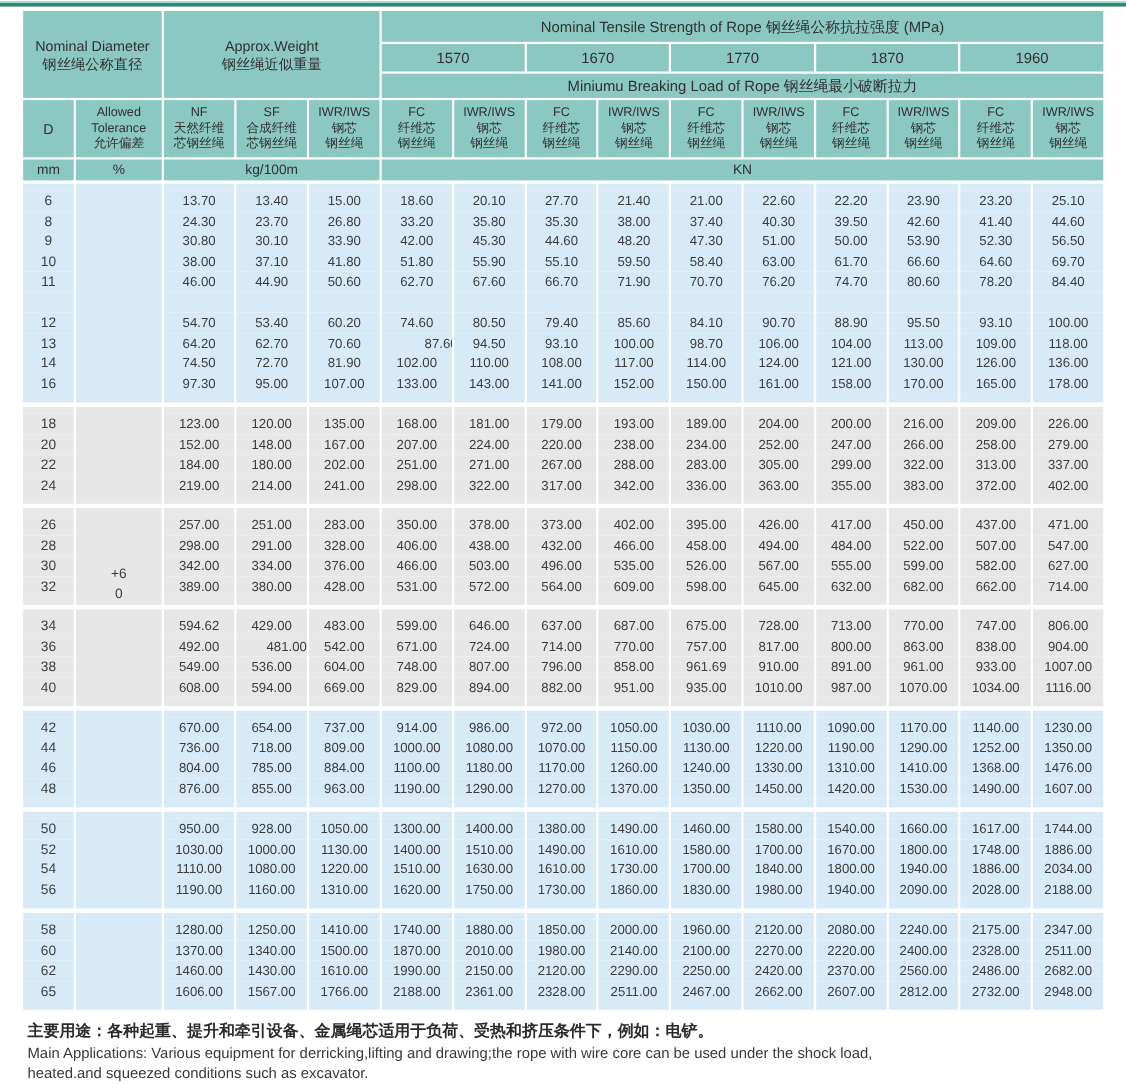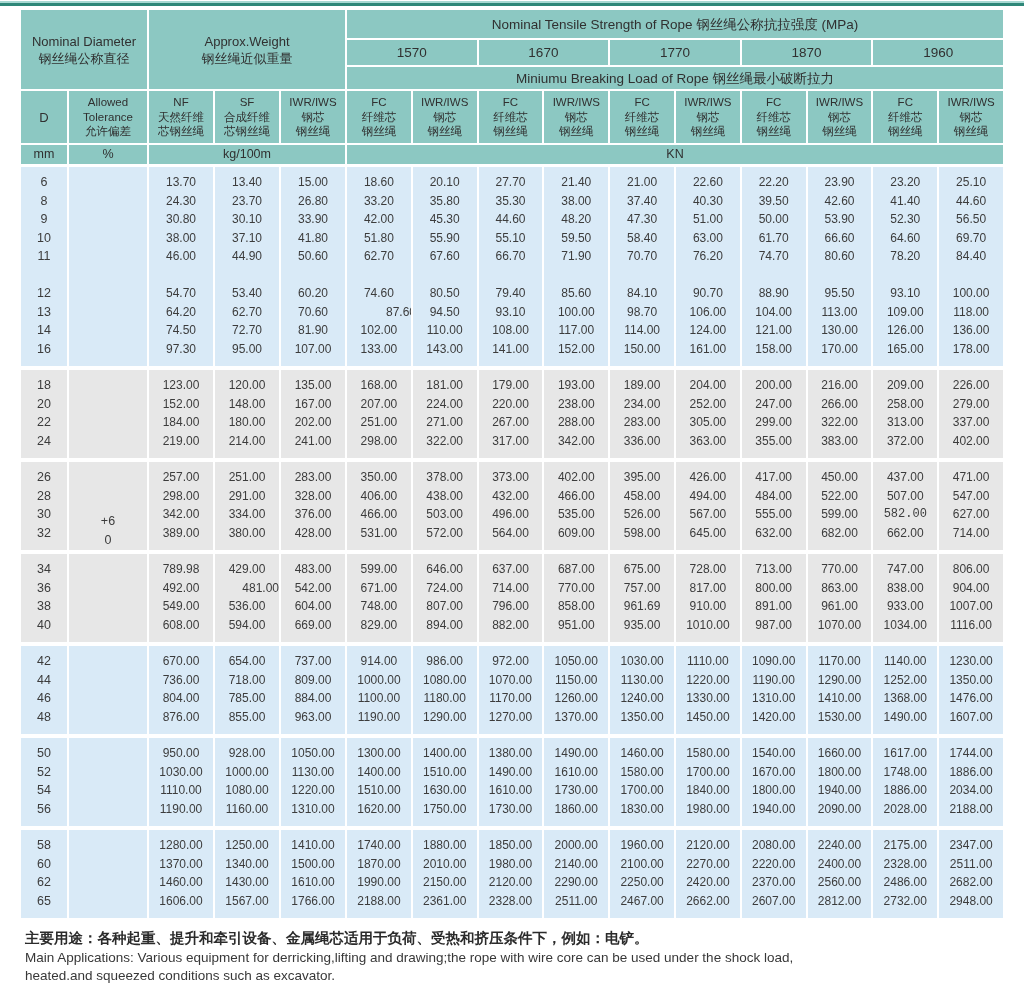--- a/index.html
+++ b/index.html
@@ -498,21 +498,21 @@
         <div class="cell" style="grid-area: 4 / 4;">334.00</div>
         <div class="cell" style="grid-area: 4 / 5;">376.00</div>
         <div class="cell" style="grid-area: 4 / 6;">466.00</div>
         <div class="cell" style="grid-area: 4 / 7;">503.00</div>
         <div class="cell" style="grid-area: 4 / 8;">496.00</div>
         <div class="cell" style="grid-area: 4 / 9;">535.00</div>
         <div class="cell" style="grid-area: 4 / 10;">526.00</div>
         <div class="cell" style="grid-area: 4 / 11;">567.00</div>
         <div class="cell" style="grid-area: 4 / 12;">555.00</div>
         <div class="cell" style="grid-area: 4 / 13;">599.00</div>
-        <div class="cell" style="grid-area: 4 / 14; font-family: Liberation Mono, monospace;">582.00</div>
+        <div class="cell" style="grid-area: 4 / 14;">582.00</div>
         <div class="cell" style="grid-area: 4 / 15;">627.00</div>
         <div class="cell dcol" style="grid-area: 5 / 1;">32</div>
         <div class="cell" style="grid-area: 5 / 3;">389.00</div>
         <div class="cell" style="grid-area: 5 / 4;">380.00</div>
         <div class="cell" style="grid-area: 5 / 5;">428.00</div>
         <div class="cell" style="grid-area: 5 / 6;">531.00</div>
         <div class="cell" style="grid-area: 5 / 7;">572.00</div>
         <div class="cell" style="grid-area: 5 / 8;">564.00</div>
         <div class="cell" style="grid-area: 5 / 9;">609.00</div>
         <div class="cell" style="grid-area: 5 / 10;">598.00</div>
@@ -546,21 +546,21 @@
         <div class="cell" style="grid-area: 1 / 7;"></div>
         <div class="cell" style="grid-area: 1 / 8;"></div>
         <div class="cell" style="grid-area: 1 / 9;"></div>
         <div class="cell" style="grid-area: 1 / 10;"></div>
         <div class="cell" style="grid-area: 1 / 11;"></div>
         <div class="cell" style="grid-area: 1 / 12;"></div>
         <div class="cell" style="grid-area: 1 / 13;"></div>
         <div class="cell" style="grid-area: 1 / 14;"></div>
         <div class="cell" style="grid-area: 1 / 15;"></div>
         <div class="cell dcol" style="grid-area: 2 / 1;">34</div>
-        <div class="cell" style="grid-area: 2 / 3;">789.98</div>
+        <div class="cell" style="grid-area: 2 / 3;">594.62</div>
         <div class="cell" style="grid-area: 2 / 4;">429.00</div>
         <div class="cell" style="grid-area: 2 / 5;">483.00</div>
         <div class="cell" style="grid-area: 2 / 6;">599.00</div>
         <div class="cell" style="grid-area: 2 / 7;">646.00</div>
         <div class="cell" style="grid-area: 2 / 8;">637.00</div>
         <div class="cell" style="grid-area: 2 / 9;">687.00</div>
         <div class="cell" style="grid-area: 2 / 10;">675.00</div>
         <div class="cell" style="grid-area: 2 / 11;">728.00</div>
         <div class="cell" style="grid-area: 2 / 12;">713.00</div>
         <div class="cell" style="grid-area: 2 / 13;">770.00</div>

